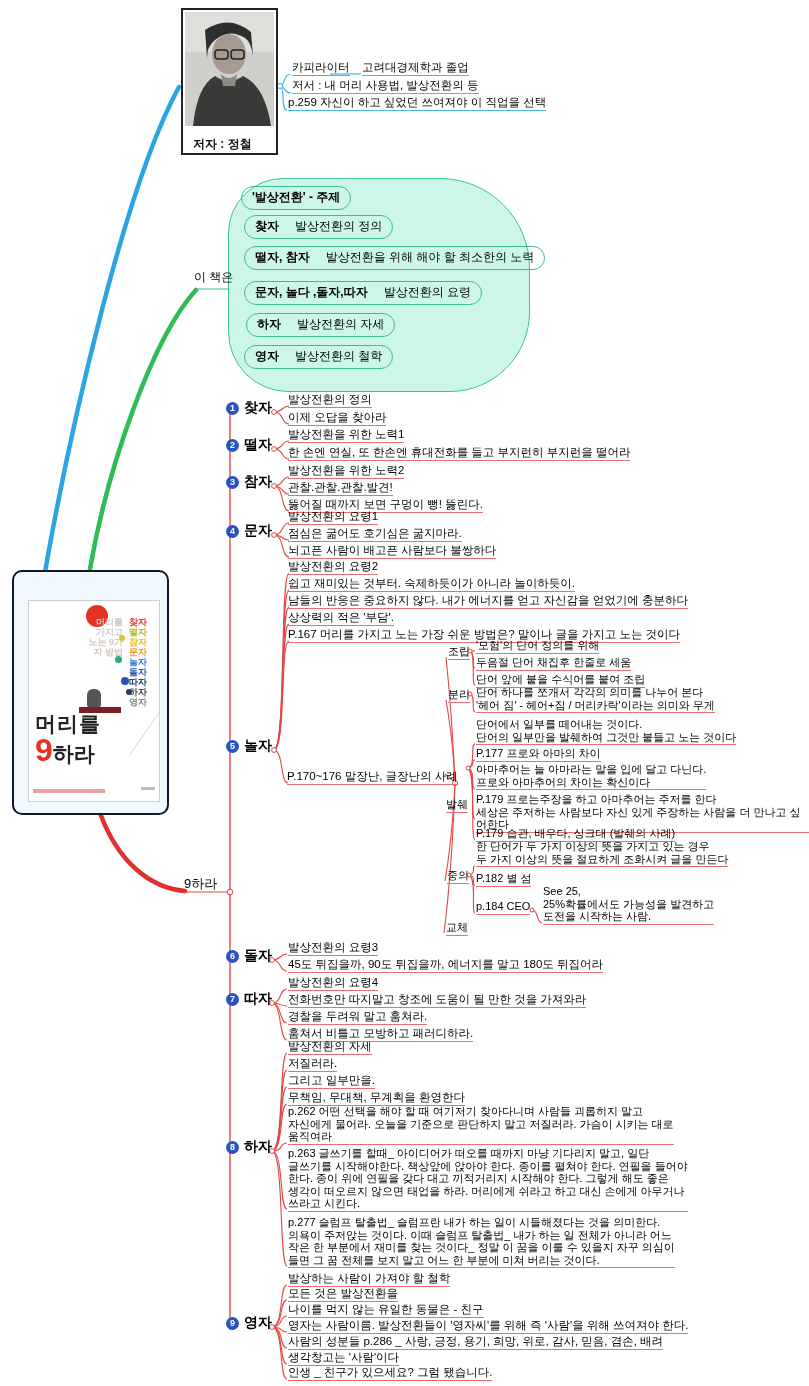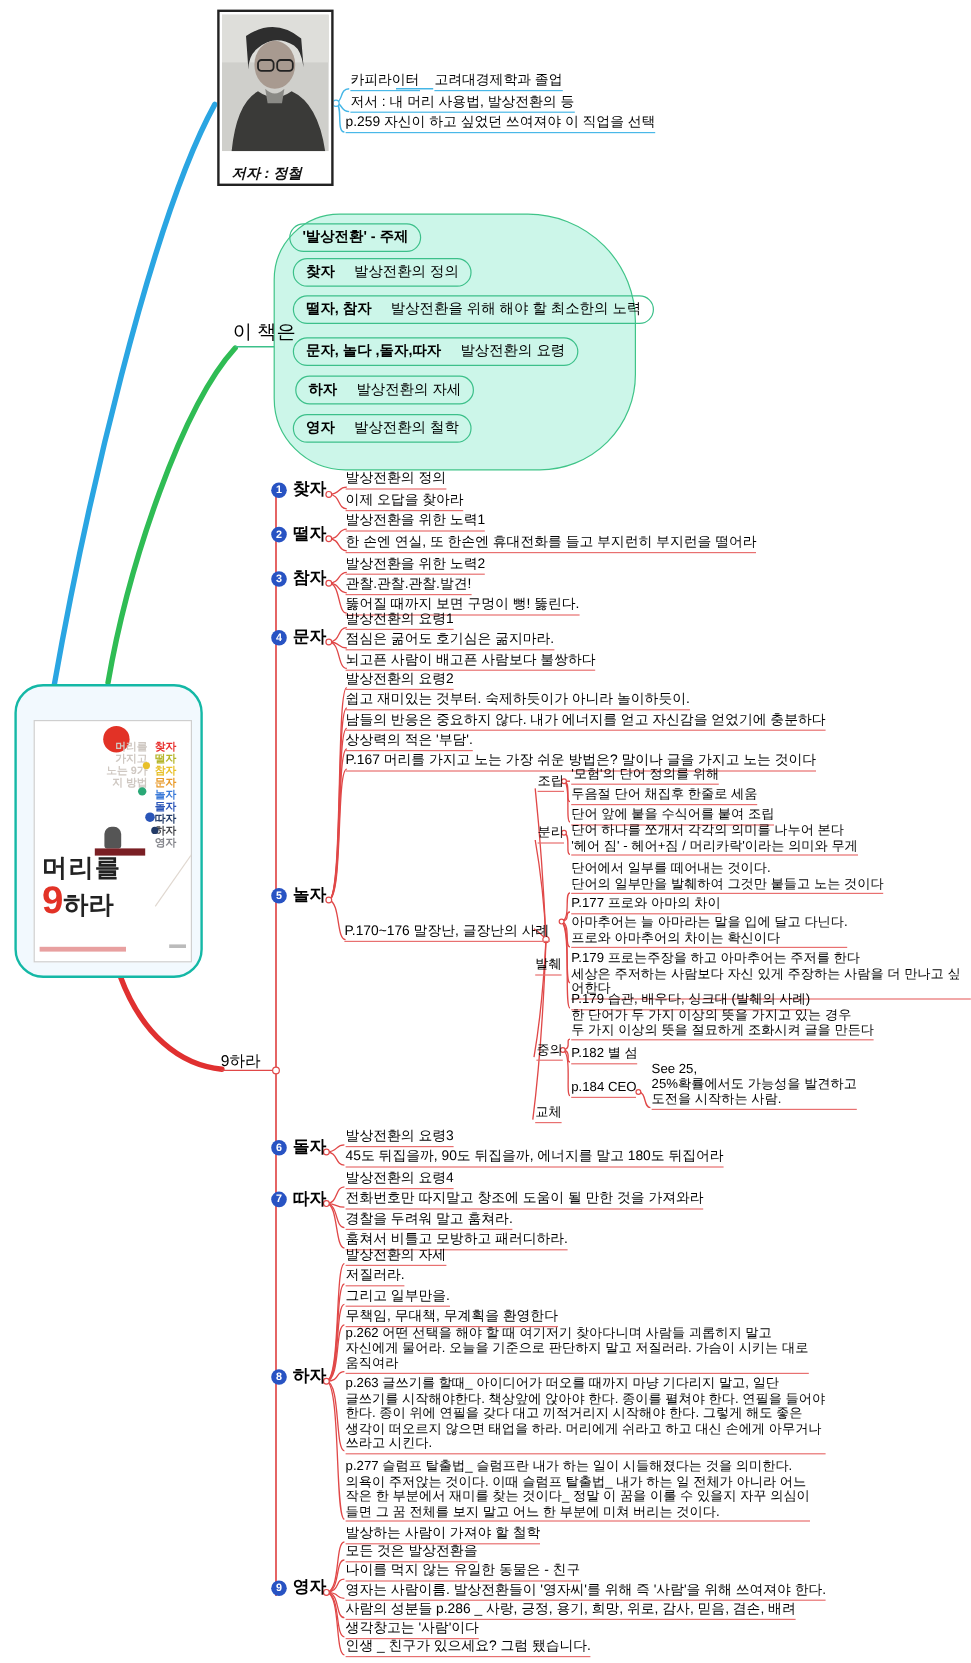--- a/index.html
+++ b/index.html
@@ -9,32 +9,32 @@
   .n{position:absolute;z-index:3;font-size:11.5px;line-height:13px;color:#000;white-space:pre-line;}
   .u-red{border-bottom:1.2px solid #e87070;padding-bottom:1px;}
   .u-cyan{border-bottom:1.2px solid #49b8e8;padding-bottom:1px;}
   .ml{font-size:11px;line-height:12.5px;}
   .branch{font-weight:bold;font-size:14px;line-height:15px;white-space:nowrap;}
   .num{display:inline-block;width:13px;height:13px;border-radius:50%;background:#2853c3;color:#fff;
        font-size:9px;line-height:13px;font-weight:bold;text-align:center;margin-right:5px;vertical-align:1px;}
   .subl{font-size:11px;border-bottom:1.2px solid #e87070;padding-bottom:1px;}
   
   .photo-box{position:absolute;left:181px;top:8px;width:97px;height:147px;border:2px solid #222;
-             background:#fff;z-index:3;box-sizing:border-box;font-style:italic;}
+             background:#fff;z-index:3;box-sizing:border-box;}
   .photo-box .caption{position:absolute;left:10px;top:126px;font-size:12px;font-weight:bold;color:#111;}
   
   .cloud{position:absolute;left:228px;top:178px;width:300px;height:212px;background:#ccf6e9;
          border:1.5px solid #3fc488;border-radius:55px 90px 80px 60px;z-index:2;}
   .bubble{position:absolute;z-index:3;border:1.3px solid #3cc08a;border-radius:12px;
           padding:2px 10px 3px 10px;font-size:12px;white-space:nowrap;background:transparent;}
   .bubble .k{font-weight:bold;}
   .bubble .d{margin-left:16px;}
   
-  .book-node{position:absolute;left:12px;top:570px;width:157px;height:245px;border:2px solid #14b8a6;
-             border-radius:24px;background:#f2f9fe;z-index:3;box-sizing:border-box;}
+  .book-node{position:absolute;left:12px;top:570px;width:157px;height:245px;border:2px solid #0f172a;
+             border-radius:10px;background:#f2f9fe;z-index:3;box-sizing:border-box;}
   .cover{position:absolute;left:14px;top:28px;width:130px;height:200px;background:#fff;border:1px solid #cfcfcf;overflow:hidden;}
   .cover .dot-red{position:absolute;left:57px;top:4px;width:22px;height:22px;border-radius:50%;background:#e23226;}
   .cover .faint{position:absolute;left:56px;top:16px;width:38px;text-align:right;font-size:9px;line-height:10px;color:#cfc8c2;font-weight:bold;}
   .cover .cwords{position:absolute;left:100px;top:16px;font-size:9px;line-height:10px;font-weight:bold;}
   .cover .mini-dot{position:absolute;border-radius:50%;}
   .cover .thumb{position:absolute;left:58px;top:88px;width:14px;height:18px;background:#555;border-radius:6px 6px 2px 2px;}
   .cover .thumb-bar{position:absolute;left:50px;top:106px;width:42px;height:6px;background:#7a1f24;}
   .cover .t1{position:absolute;left:6px;top:112px;font-size:21px;line-height:22px;font-weight:bold;color:#222;letter-spacing:1px;}
   .cover .t2{position:absolute;left:6px;top:134px;font-size:21px;line-height:30px;font-weight:bold;color:#222;}
   .cover .t2 .nine{color:#e23226;font-size:32px;}
@@ -166,21 +166,21 @@
   </svg>
   <div class="caption">저자 : 정철</div>
 </div>
 
 <div class="n u-cyan" style="left:292px;top:61px">카피라이터</div>
 <div class="n u-cyan" style="left:362px;top:61px">고려대경제학과 졸업</div>
 <div class="n u-cyan" style="left:292px;top:79px">저서 : 내 머리 사용법, 발상전환의 등</div>
 <div class="n u-cyan" style="left:288px;top:96px">p.259 자신이 하고 싶었던 쓰여져야 이 직업을 선택</div>
 
 <div class="cloud"></div>
-<div class="n" style="left:194px;top:271px;font-size:16px">이 책은</div>
+<div class="n" style="left:194px;top:271px;font-size:12px">이 책은</div>
 
 <div class="bubble" style="left:241px;top:186px"><span class="k">'발상전환' - 주제</span></div>
 <div class="bubble" style="left:244px;top:215px"><span class="k">찾자</span><span class="d">발상전환의 정의</span></div>
 <div class="bubble" style="left:244px;top:246px"><span class="k">떨자, 참자</span><span class="d">발상전환을 위해 해야 할 최소한의 노력</span></div>
 <div class="bubble" style="left:244px;top:281px"><span class="k">문자, 놀다 ,돌자,따자</span><span class="d">발상전환의 요령</span></div>
 <div class="bubble" style="left:246px;top:313px"><span class="k">하자</span><span class="d">발상전환의 자세</span></div>
 <div class="bubble" style="left:244px;top:345px"><span class="k">영자</span><span class="d">발상전환의 철학</span></div>
 
 <div class="book-node">
   <div class="cover">

